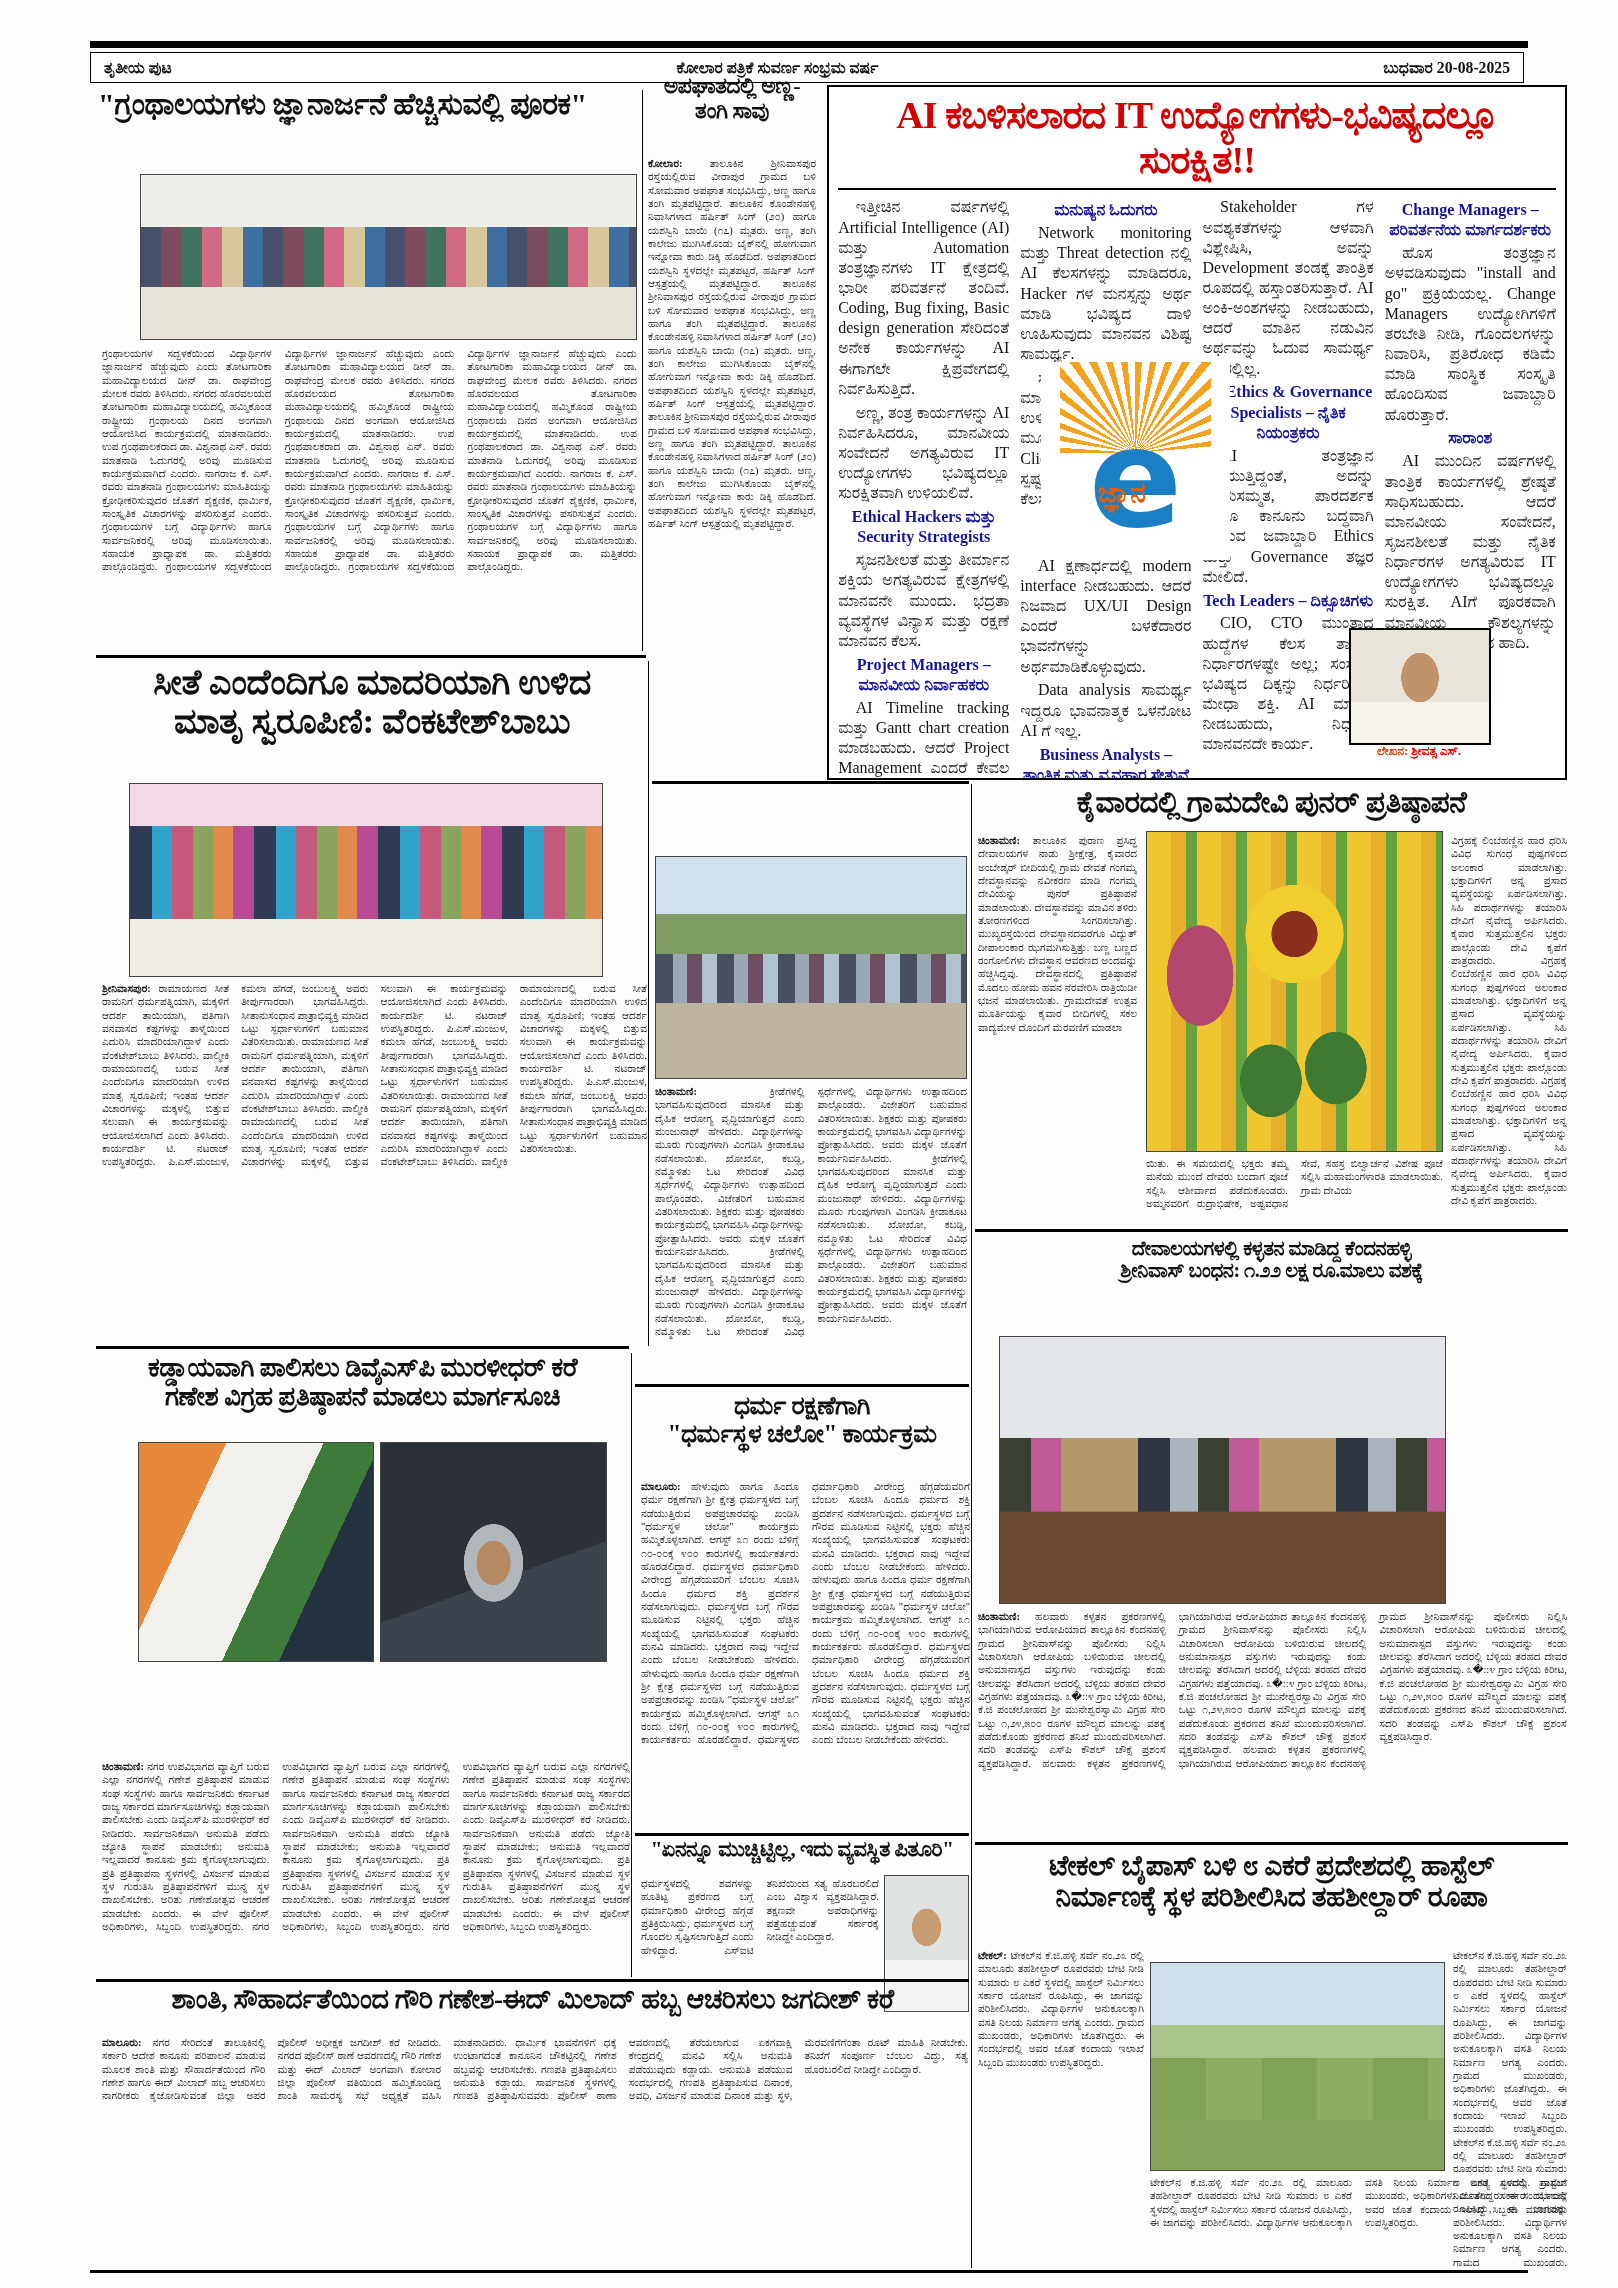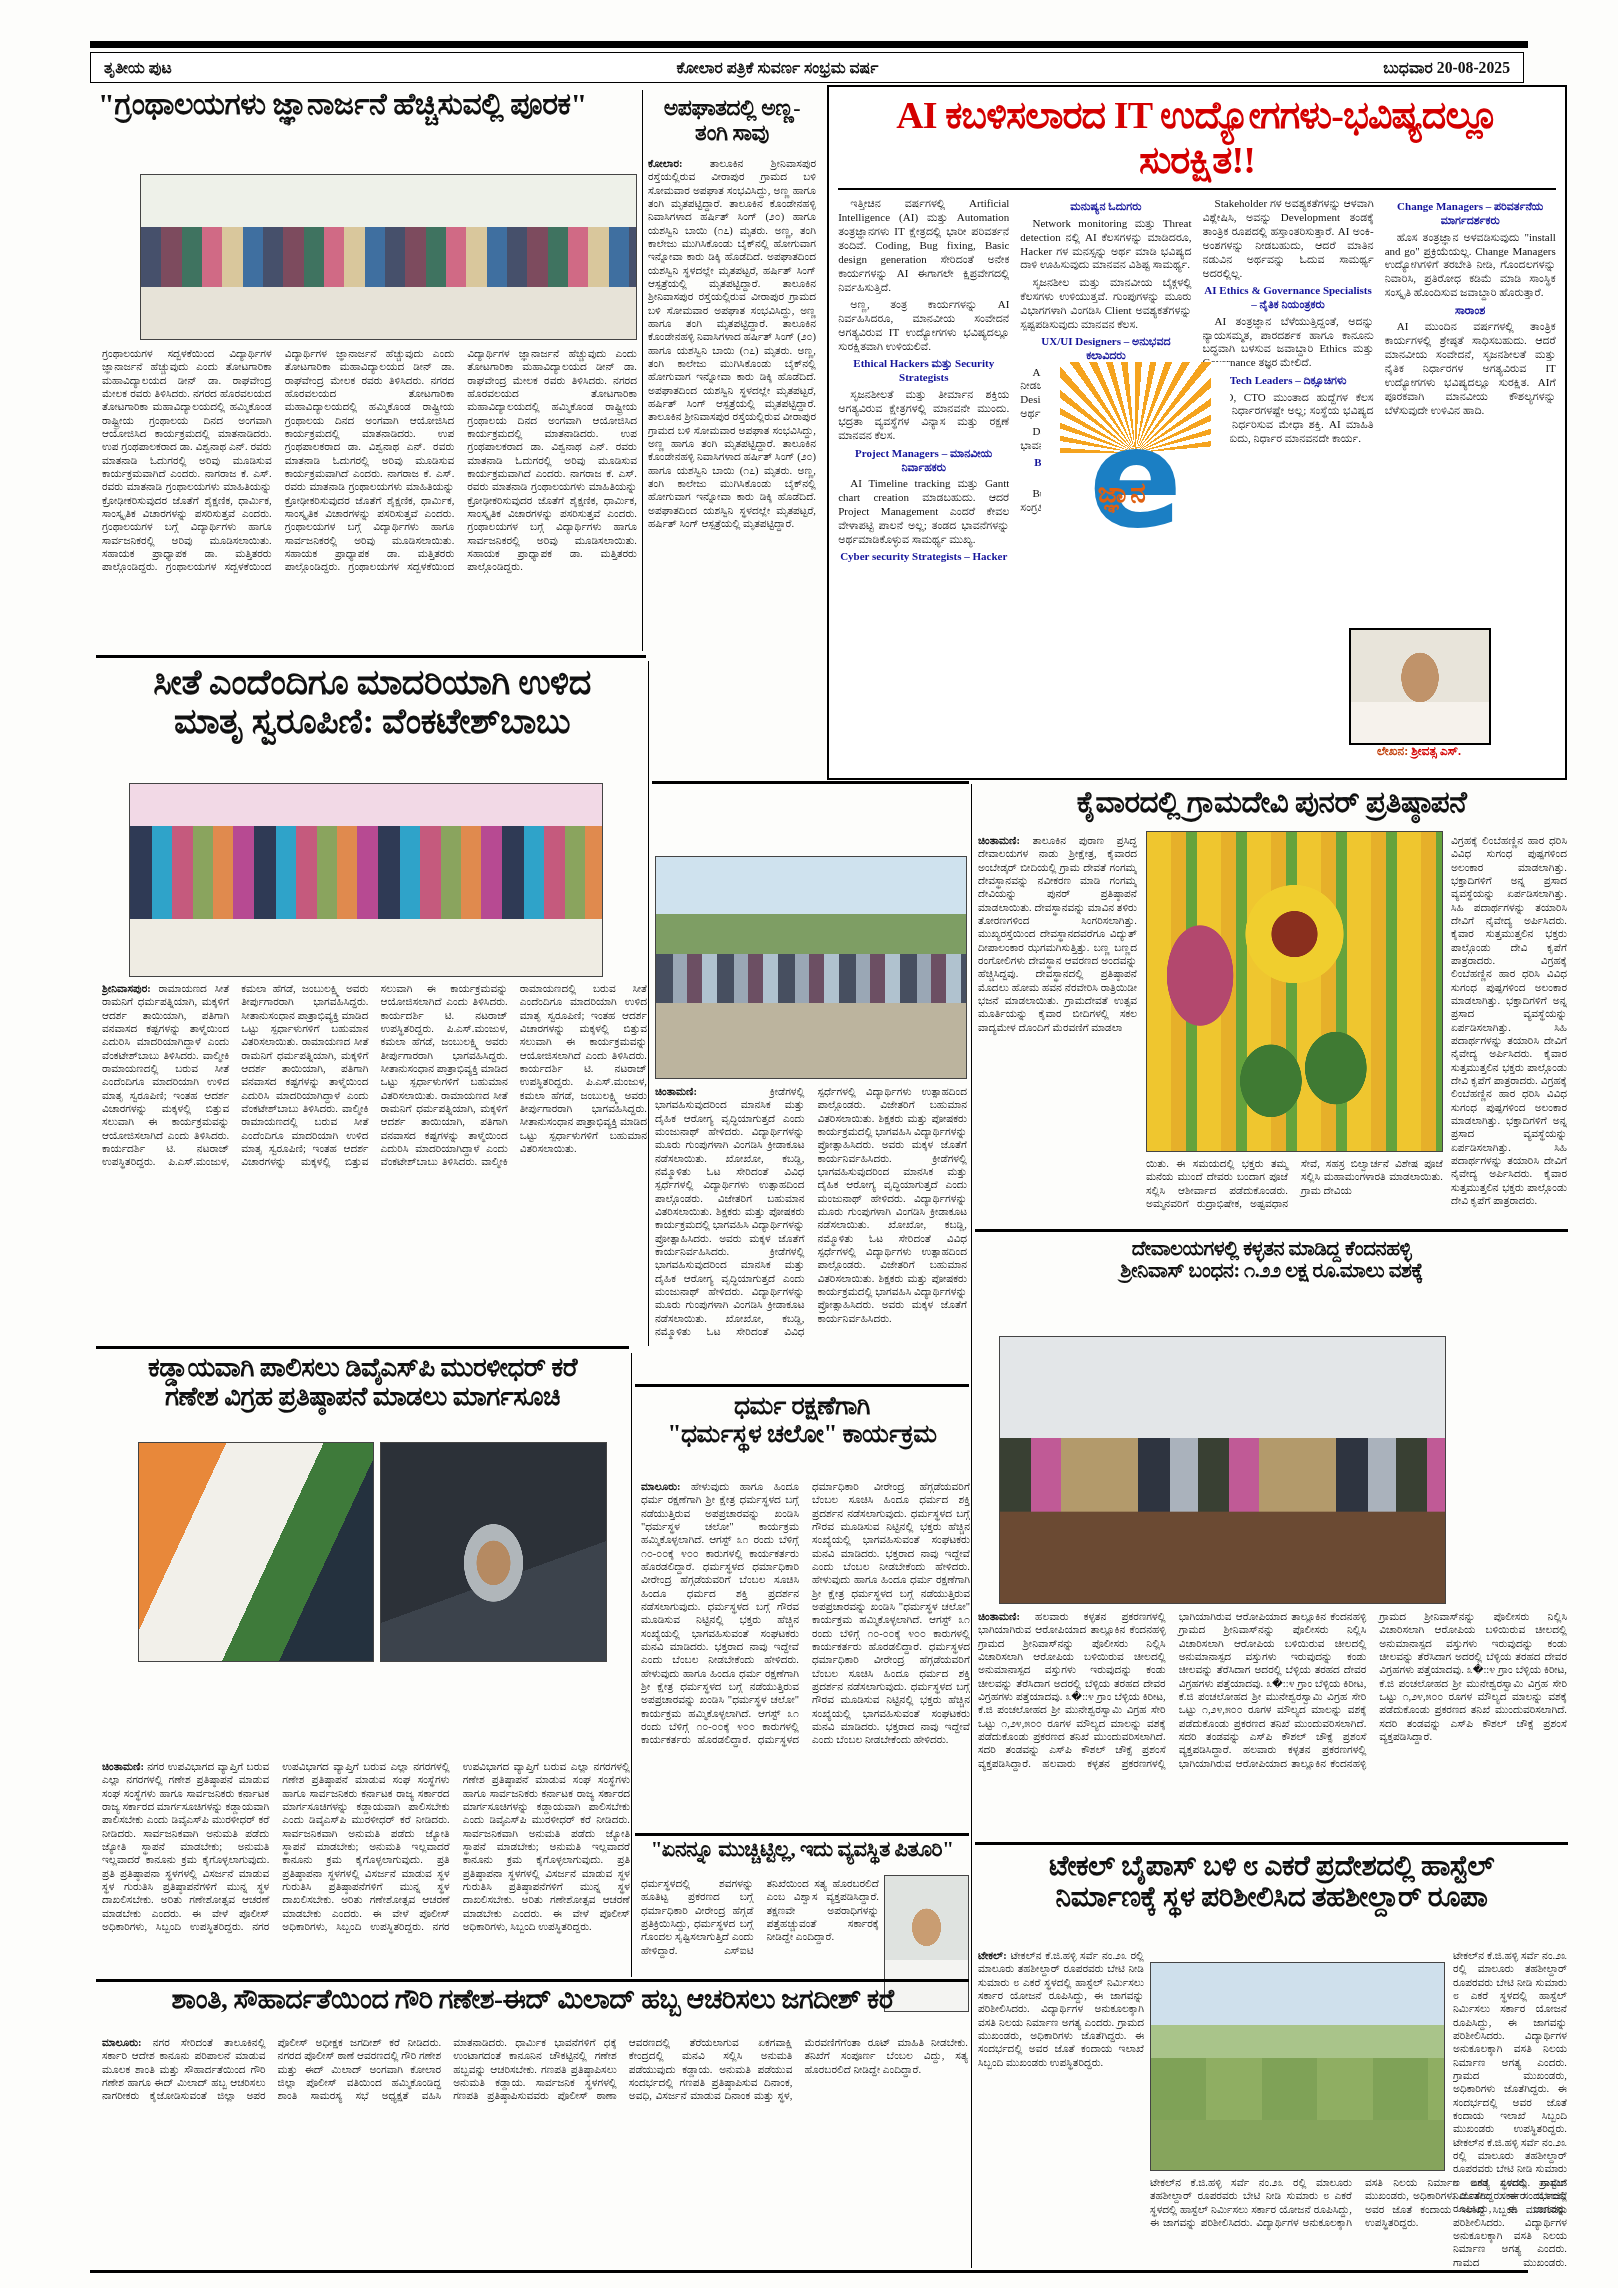--- a/index.html
+++ b/index.html
@@ -59,38 +59,38 @@
     linear-gradient(180deg,#e8e4da 0 64%,#f6f2ec 64% 100%);}
   .ph-field{background:
     linear-gradient(180deg,#cfe0ec 0 30%,#a9c48a 30% 46%,rgba(0,0,0,0) 46%),
     repeating-linear-gradient(90deg,#7fa257 0 55px,#8fae62 55px 111px),
     linear-gradient(180deg,#86a45c 0 100%);background-size:100% 100%,100% 60%,100% 100%;background-position:0 0,0 40%,0 0;background-repeat:no-repeat;}
   
   #aiBox{left:827px;top:85px;width:740px;height:695px;border:2.8px solid #000;background:#fff;box-sizing:border-box;padding:5.5px 9.2px;}
   #aiHl{color:#d40000;font-size:38px;font-weight:bold;text-align:center;letter-spacing:-0.9px;
         border-bottom:2.8px solid #000;padding-bottom:5.5px;font-family:"Liberation Serif",serif;}
   #aiCols{display:flex;gap:11px;margin-top:7.4px;height:581px;overflow:hidden;}
-  .ai-col{flex:1;font-size:11px;line-height:1.26;text-align:justify;overflow:hidden;}
+  .ai-col{flex:1;font-size:16px;line-height:1.26;text-align:justify;overflow:hidden;}
   .ai-col p{margin:0 0 3.7px 0;text-indent:1.1em;}
   .aihead{color:#14149a;font-weight:bold;text-align:center;margin:2.8px 0;text-indent:0;}
   #aiLogo{left:1041px;top:362px;width:189px;height:198px;background:#fff;}
   #aiSun{position:absolute;left:10%;top:0;width:80%;height:46%;
          background:repeating-conic-gradient(from -90deg at 50% 100%,#f5a31e 0 4deg,rgba(0,0,0,0) 4deg 9deg);
          clip-path:polygon(0 0,100% 0,100% 100%,0 100%);}
   #aiE{position:absolute;left:0;top:24%;width:100%;text-align:center;font-size:138px;line-height:1;
        font-weight:bold;color:#1b7fc4;font-family:"DejaVu Sans",sans-serif;}
   #aiLogoTxt{position:absolute;left:30%;top:58%;font-size:28px;font-weight:bold;color:#e06010;}
   #aiAuthorPh{left:1349px;top:628px;width:138px;height:113px;border:2.8px solid #000;}
   #aiAuthorCap{left:1336px;top:744px;width:166px;font-size:12px;font-weight:bold;text-align:center;}
   #aiAuthorCap .lbl{color:#c2410c;} #aiAuthorCap .nm{color:#d40000;}
   
   #hlA{left:98px;top:87px;width:591px;font-size:30px;text-align:left;}
   #phA{left:140px;top:174px;width:497px;height:166px;}
   #bodyA{left:102px;top:347px;width:535px;height:303px;}
-  #hlB{left:648px;top:96px;width:168px;font-size:22px;}
+  #hlB{left:648px;top:74px;width:168px;font-size:22px;}
   #bodyB{left:648px;top:157px;width:168px;height:495px;}
   #hrA{left:96px;top:655px;width:550px;}
   #hlD{left:96px;top:663px;width:552px;font-size:35px;}
   #phD{left:129px;top:783px;width:474px;height:194px;}
   #bodyD{left:102px;top:982px;width:545px;height:362px;}
   #hrE{left:652px;top:781px;width:317px;}
   #hlE{left:652px;top:787px;width:317px;font-size:23px;}
   #phE{left:655px;top:856px;width:312px;height:223px;}
   #bodyE{left:655px;top:1085px;width:312px;height:297px;}
   #hlF{left:976px;top:786px;width:591px;font-size:29.5px;}

